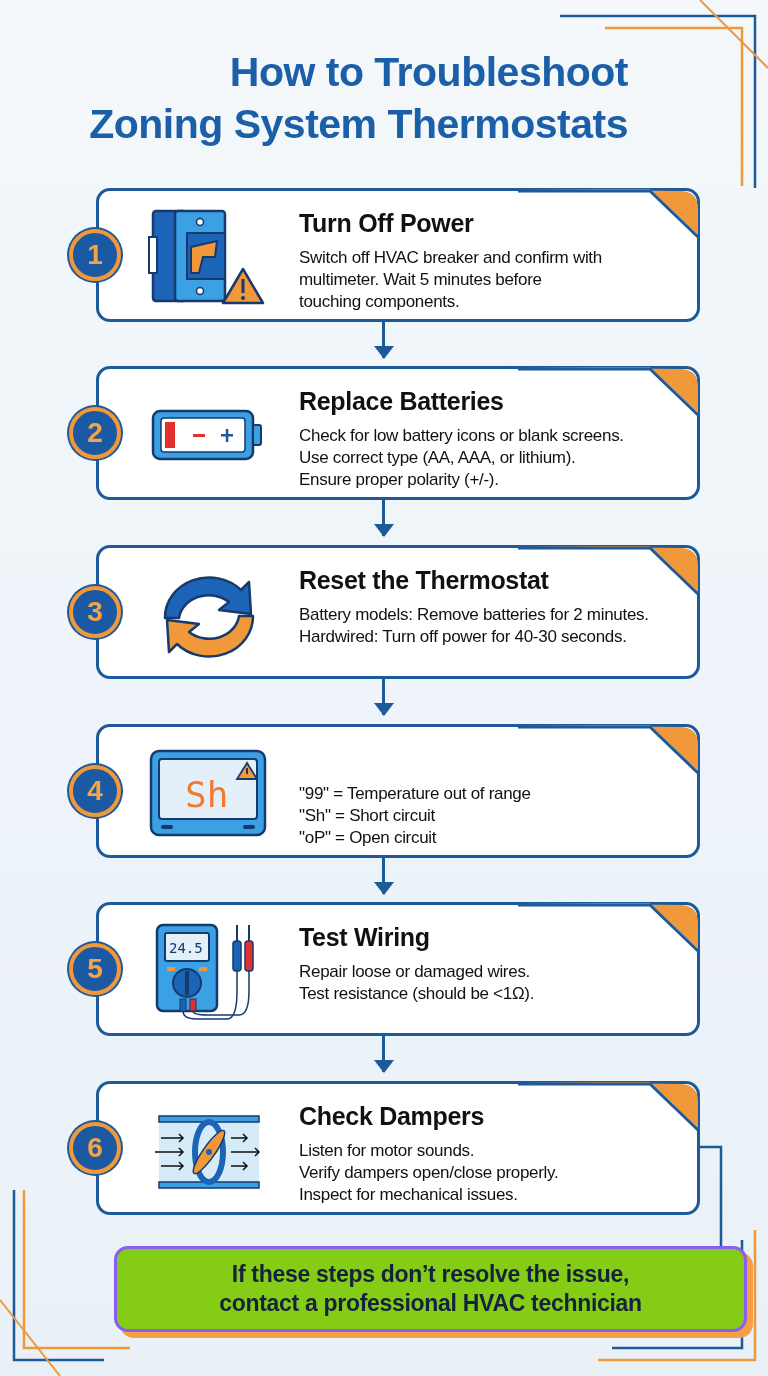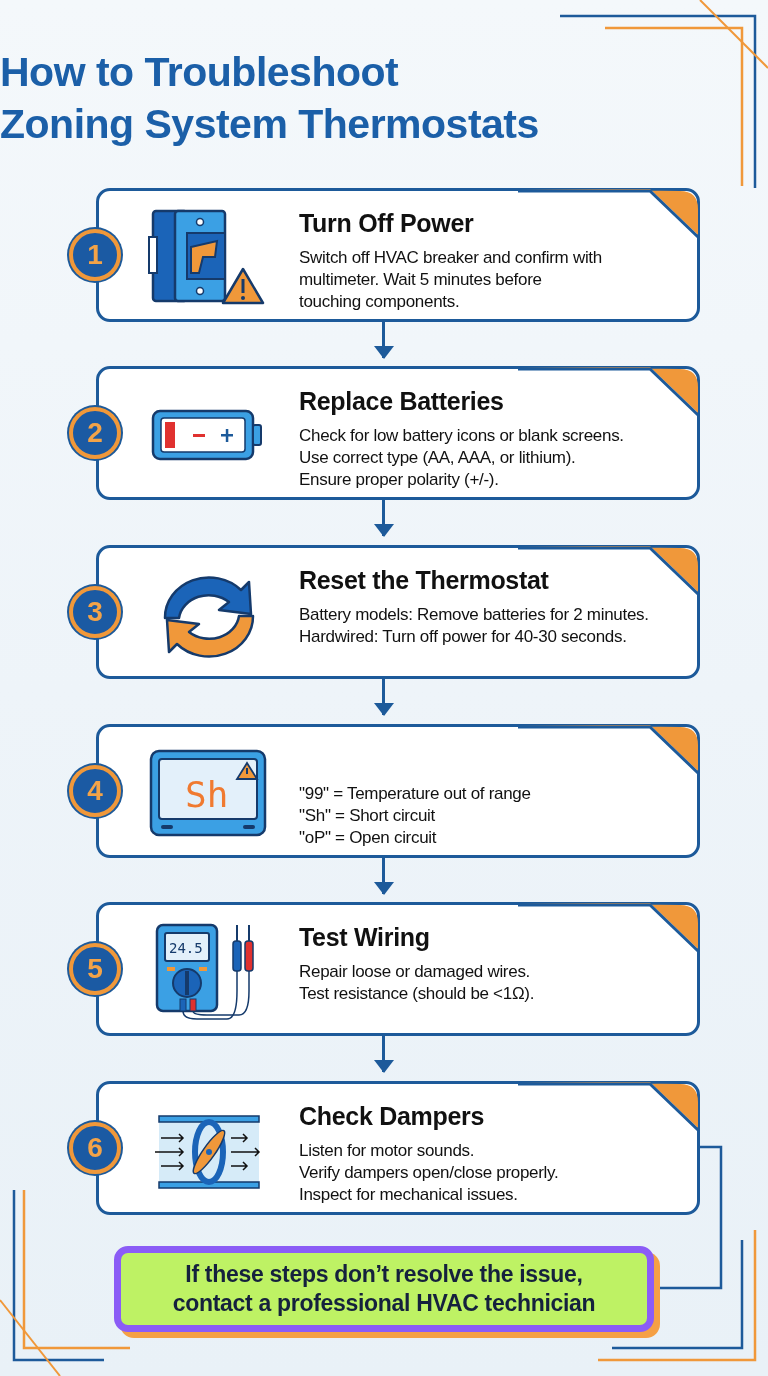--- a/index.html
+++ b/index.html
@@ -1,36 +1,36 @@
 <!DOCTYPE html>
 <html><head>
 <meta charset="utf-8">
 <style>
   html,body{margin:0;padding:0;}
   body{width:768px;height:1376px;position:relative;overflow:hidden;
     background:linear-gradient(180deg,#f4f8fb 0%,#eef4f9 50%,#e9f1f7 100%);
     font-family:"Liberation Sans",sans-serif;}
   .deco{position:absolute;pointer-events:none;}
-  .title{position:absolute;left:0;top:46px;width:628px;text-align:left;
+  .title{position:absolute;left:0;top:46px;width:628px;text-align:right;
     color:#1b5fa8;font-weight:bold;font-size:41px;line-height:52px;letter-spacing:-0.5px;}
   .spine{position:absolute;left:382px;width:3px;background:#1d5a9a;}
   .arrow{position:absolute;left:374px;width:0;height:0;border-left:10px solid transparent;border-right:10px solid transparent;border-top:13px solid #1d5a9a;}
   .card{position:absolute;left:96px;width:604px;height:134px;background:#fff;
     border:3px solid #1d5a9a;border-radius:14px;box-sizing:border-box;}
   .tab{position:absolute;right:-3px;top:-12px;width:190px;height:60px;}
   .badge{position:absolute;left:-30px;top:38px;width:52px;height:52px;border-radius:50%;
     background:#1b5aa3;border:4px solid #f0983a;box-sizing:border-box;
     box-shadow:0 0 0 2px #1d5a9a;color:#f3a348;font-weight:bold;font-size:28px;
     display:flex;align-items:center;justify-content:center;}
   .icon{position:absolute;left:48px;top:16px;width:126px;height:100px;}
   .ctitle{position:absolute;left:200px;top:18px;font-size:25px;font-weight:bold;color:#111;letter-spacing:-0.3px;}
   .cbody{position:absolute;left:200px;top:56px;font-size:17px;line-height:22px;color:#111;letter-spacing:-0.3px;}
   .cbody div{white-space:nowrap;}
-  .cta{position:absolute;left:114px;top:1246px;width:540px;height:86px;box-sizing:border-box;
-    border:7px solid #8b5cf6;border-radius:14px;background:#bef264;
+  .cta{position:absolute;left:114px;top:1246px;width:633px;height:86px;box-sizing:border-box;
+    border:3px solid #8b5cf6;border-radius:14px;background:#84cc16;
     box-shadow:6px 6px 0 #f5a045;display:flex;flex-direction:column;align-items:center;justify-content:center;}
   .cta div{font-weight:bold;font-size:23px;line-height:29px;color:#15213d;letter-spacing:-0.3px;}
 </style>
 </head>
 <body>
 
 <svg class="deco" style="left:0;top:0" width="768" height="1376">
   <polyline points="560,16 755,16 755,188" fill="none" stroke="#1d5a9a" stroke-width="2.5"></polyline>
   <polyline points="605,28 742,28 742,186" fill="none" stroke="#f0983a" stroke-width="2.5"></polyline>
   <line x1="700" y1="0" x2="768" y2="68" stroke="#f0983a" stroke-width="2"></line>

